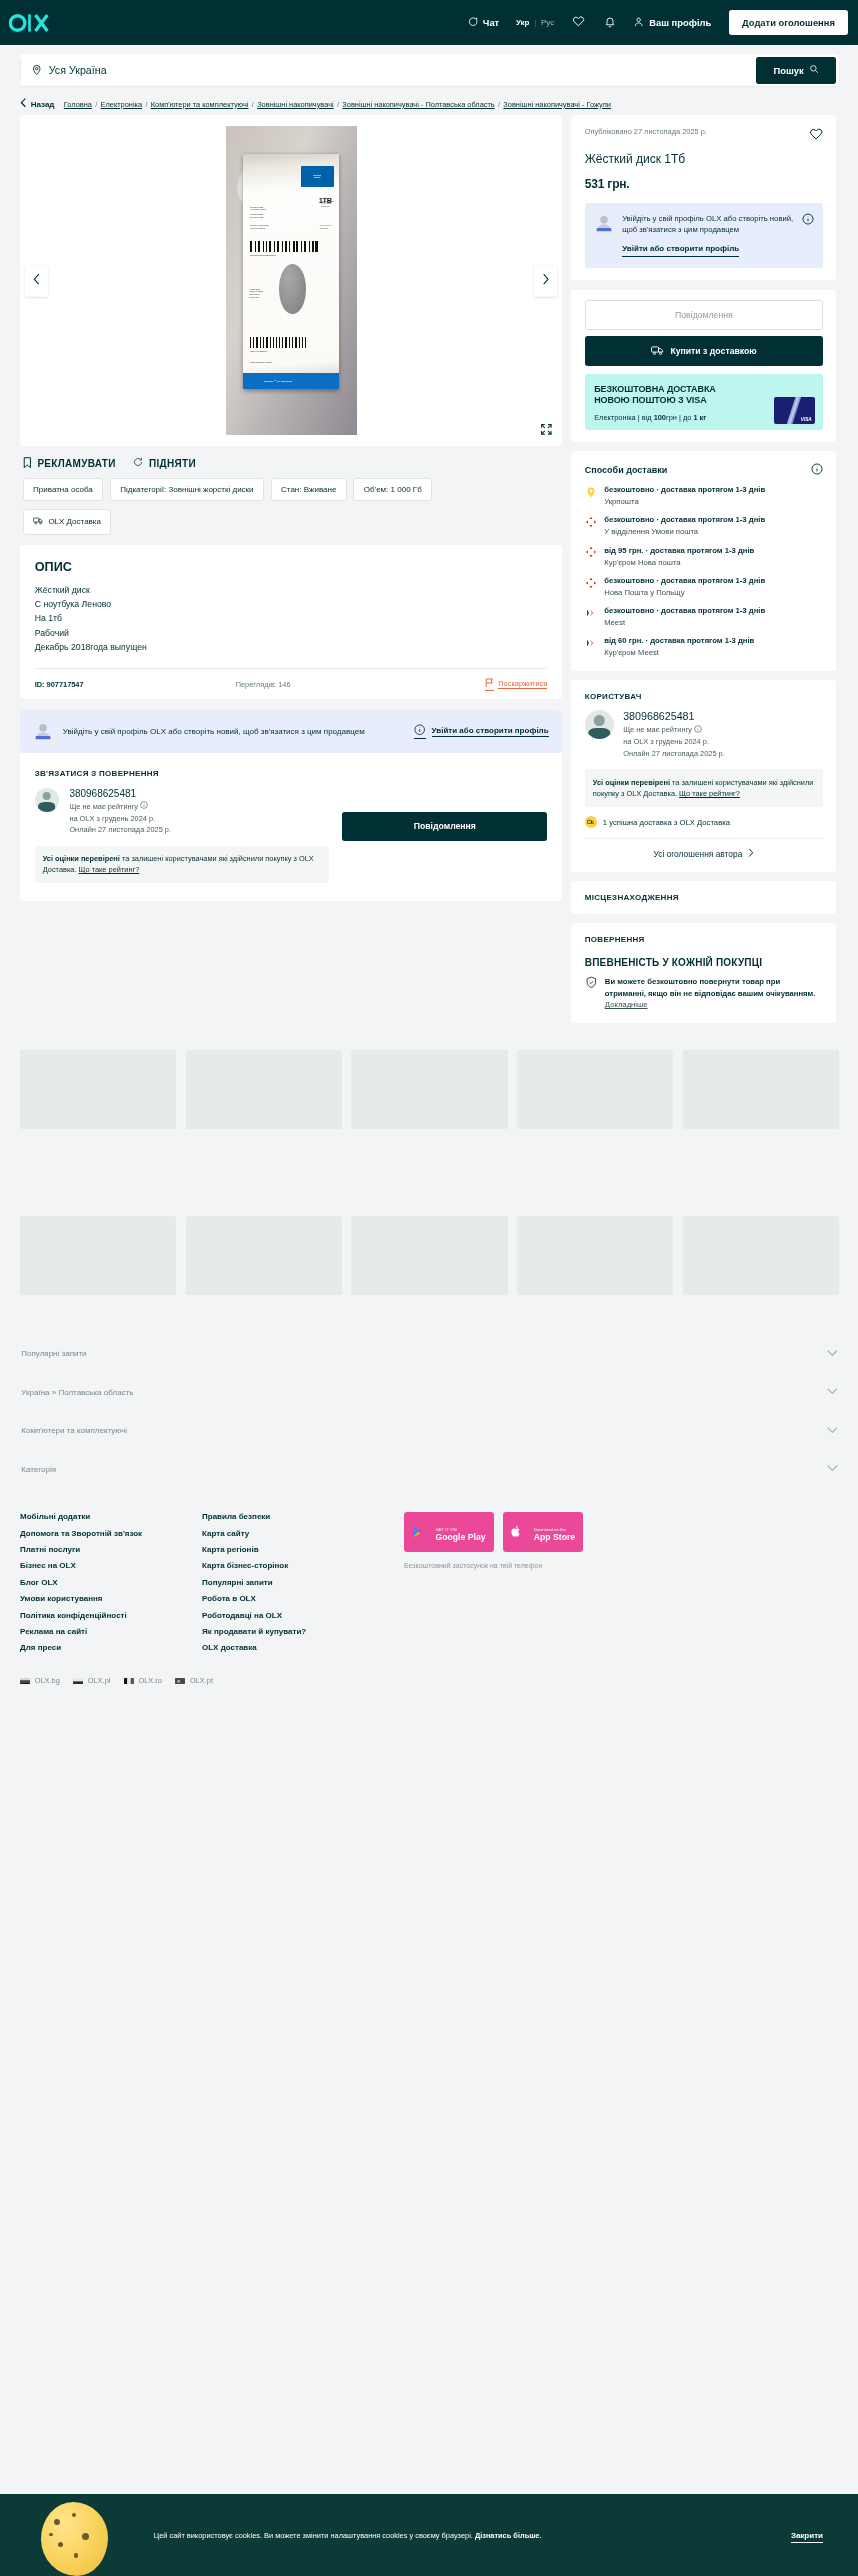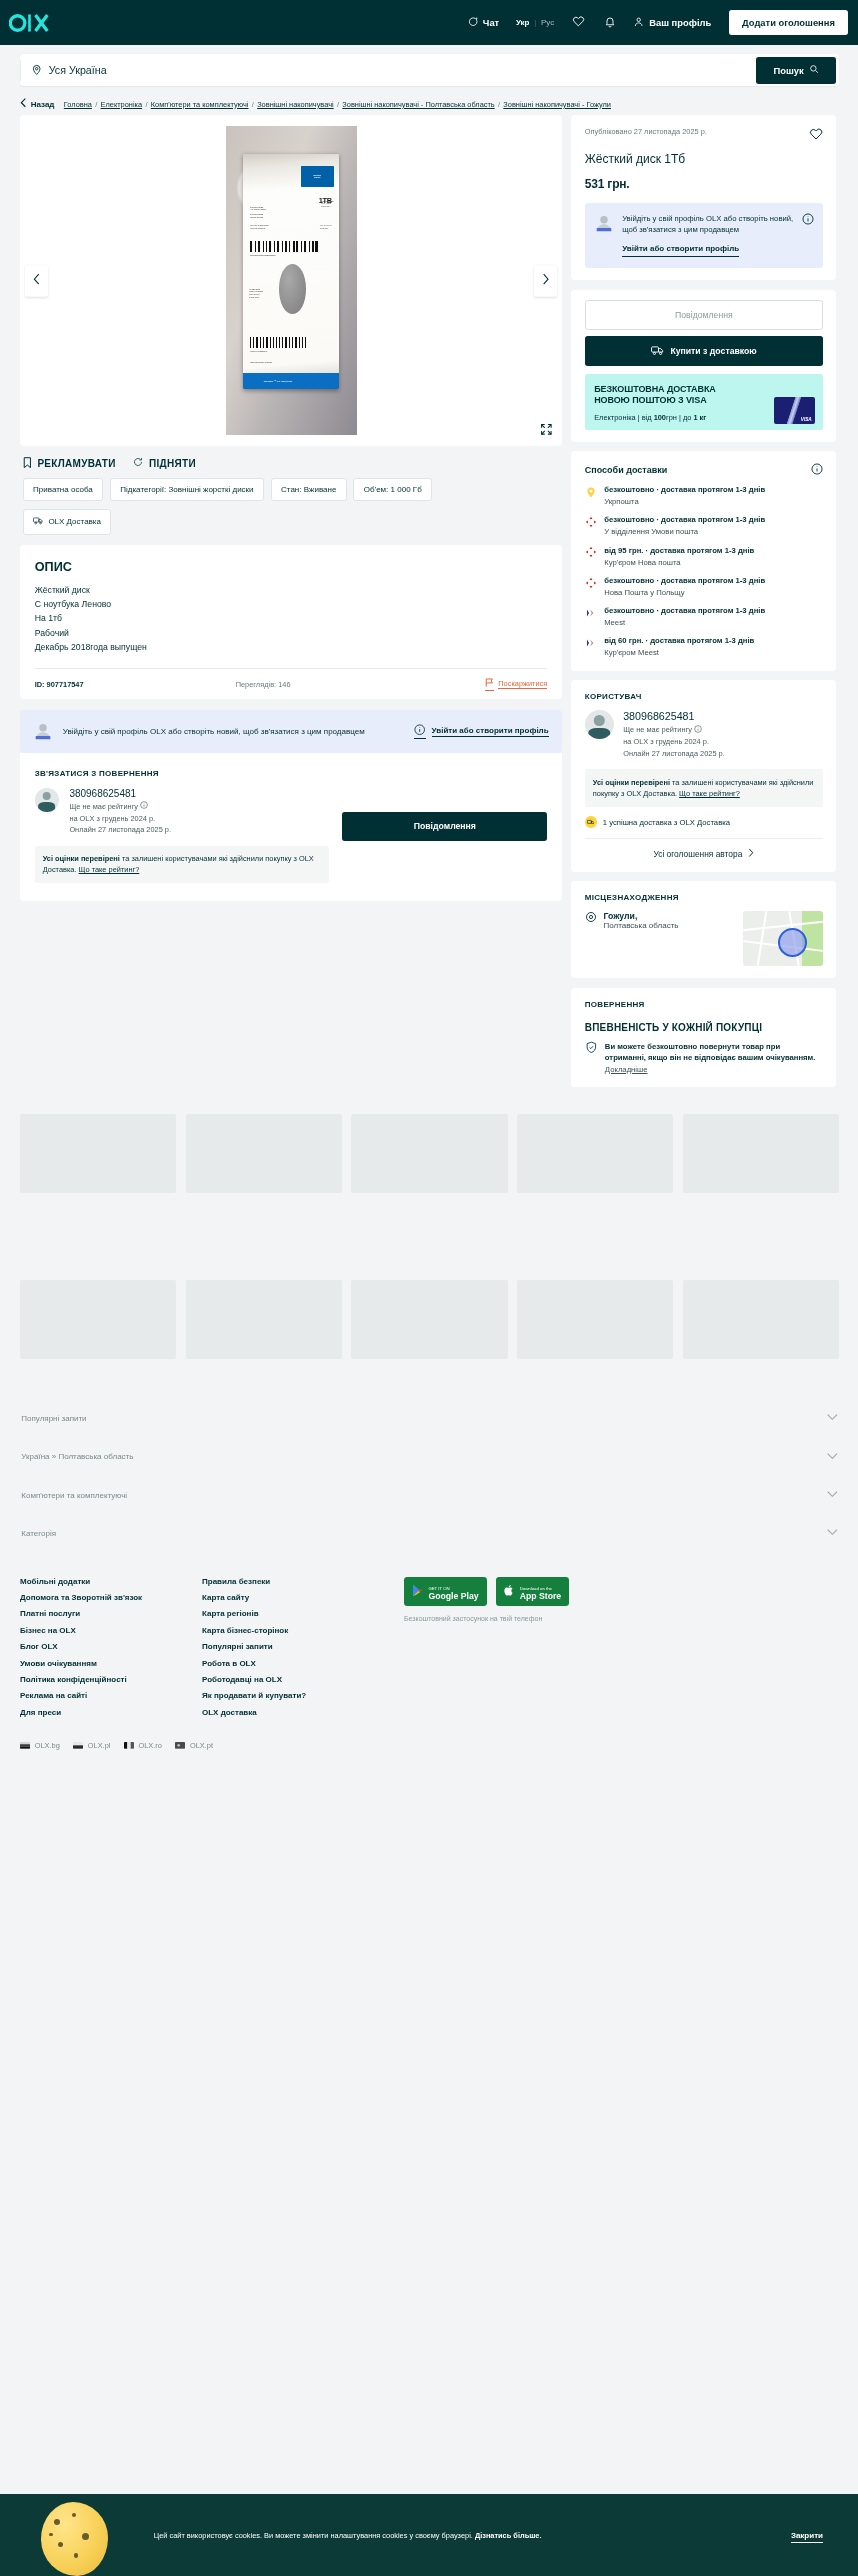--- a/index.html
+++ b/index.html
@@ -289,22 +289,22 @@
     padding: 14.7px 1.3px; font-size: 8px; color: #7b8a8b; cursor: pointer;
   }
 
   
   .footer { padding: 24px 20px 6.7px 20px; display: flex; gap: 0; }
   .fcol { width: 182px; display: flex; flex-direction: column; gap: 7.4px; }
   .fcol a { font-size: 8px; font-weight: 700; color: #002f34; text-decoration: none; cursor: pointer; }
   .fapps { margin-left: 20px; }
   .store-badges { display: flex; gap: 9.4px; }
   .badge-store {
-    background: #15803d; border-radius: 3.3px; height: 29px; display: flex; align-items: center;
-    gap: 5px; padding: 0 8px; cursor: pointer;
+    background: #ec4899; border-radius: 3.3px; height: 40px; display: flex; align-items: center;
+    gap: 12px; padding: 0 8px; cursor: pointer;
   }
   .badge-store .l1 { color: #fff; font-size: 4.3px; line-height: 1.1; }
   .badge-store .l2 { color: #fff; font-size: 8.7px; font-weight: 700; line-height: 1.1; }
   .apps-note { font-size: 7px; color: #8a9a9b; margin-top: 9.4px; }
   .flangs { display: flex; gap: 13.4px; padding: 17.4px 20px 0 20px; }
   .flang { display: flex; align-items: center; gap: 4.7px; font-size: 7.4px; color: #7b8a8b; cursor: pointer; }
   .flag { width: 10px; height: 6.7px; border-radius: 0.7px; overflow: hidden; display: block; }
 
   
   .cookiebar {
@@ -799,42 +799,20 @@
         <span>
           <svg width="6" height="9.4" viewBox="0 0 10 16" fill="none" stroke="#002f34" stroke-width="1.7">
               <path d="M2 1.5 8 8l-6 6.5"></path>
             </svg>
         </span>
       </div>
     </div>
 
     <div class="rc">
       <div class="sec-head-caps">МІСЦЕЗНАХОДЖЕННЯ</div>
-      <div class="loc-row">
-        <div class="loc-txt">
-          <span>
-            <svg width="12" height="12" viewBox="0 0 24 24" fill="none" stroke="#002f34" stroke-width="1.8">
-                <circle cx="12" cy="12" r="9"></circle>
-                <circle cx="12" cy="12" r="3.2"></circle>
-              </svg>
-          </span>
-          <div>
-            <div class="loc-city">Гожули,</div>
-            <div class="loc-reg">Полтавська область</div>
-          </div>
-        </div>
-        <div class="map-thumb">
-          <div class="green"></div>
-          <div class="rd" style="left:0;top:24%;width:100%;height:2px;transform:rotate(-6deg)"></div>
-          <div class="rd" style="left:0;top:62%;width:100%;height:2px;transform:rotate(7deg)"></div>
-          <div class="rd" style="left:22%;top:0;width:2px;height:100%;transform:rotate(9deg)"></div>
-          <div class="rd" style="left:62%;top:0;width:2px;height:100%;transform:rotate(-10deg)"></div>
-          <div class="dotc"></div>
-        </div>
-      </div>
     </div>
 
     <div class="rc">
       <div class="sec-head-caps">ПОВЕРНЕННЯ</div>
       <div class="ret-sub">ВПЕВНЕНІСТЬ У КОЖНІЙ ПОКУПЦІ</div>
       <div class="ret-row">
         <span>
           <svg width="12.7" height="12.7" viewBox="0 0 24 24" fill="none" stroke="#002f34" stroke-width="1.6">
             <path d="M12 2.2 20 5v6.4c0 5.1-3.4 8.8-8 10.4-4.6-1.6-8-5.3-8-10.4V5Z"></path>
               <path d="m8.6 12 2.4 2.4 4.4-4.6"></path>
@@ -901,21 +879,21 @@
   </div>
 </div>
 
 <div class="footer">
   <div class="fcol">
     <a>Мобільні додатки</a>
     <a>Допомога та Зворотній зв'язок</a>
     <a>Платні послуги</a>
     <a>Бізнес на OLX</a>
     <a>Блог OLX</a>
-    <a>Умови очікуванням</a>
+    <a>Умови користування</a>
     <a>Політика конфіденційності</a>
     <a>Реклама на сайті</a>
     <a>Для преси</a>
   </div>
   <div class="fcol">
     <a>Правила безпеки</a>
     <a>Карта сайту</a>
     <a>Карта регіонів</a>
     <a>Карта бізнес-сторінок</a>
     <a>Популярні запити</a>

